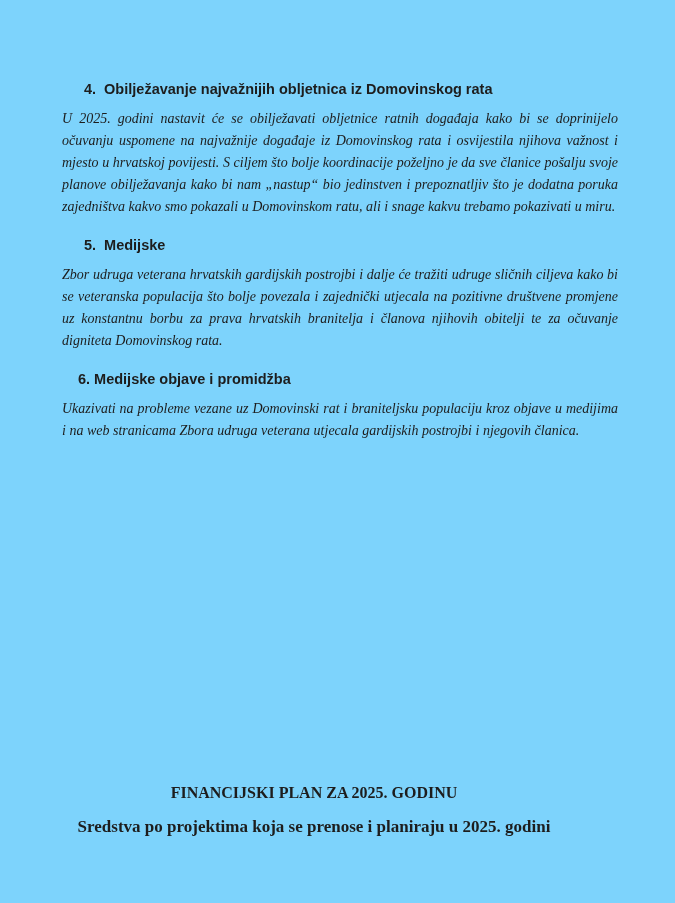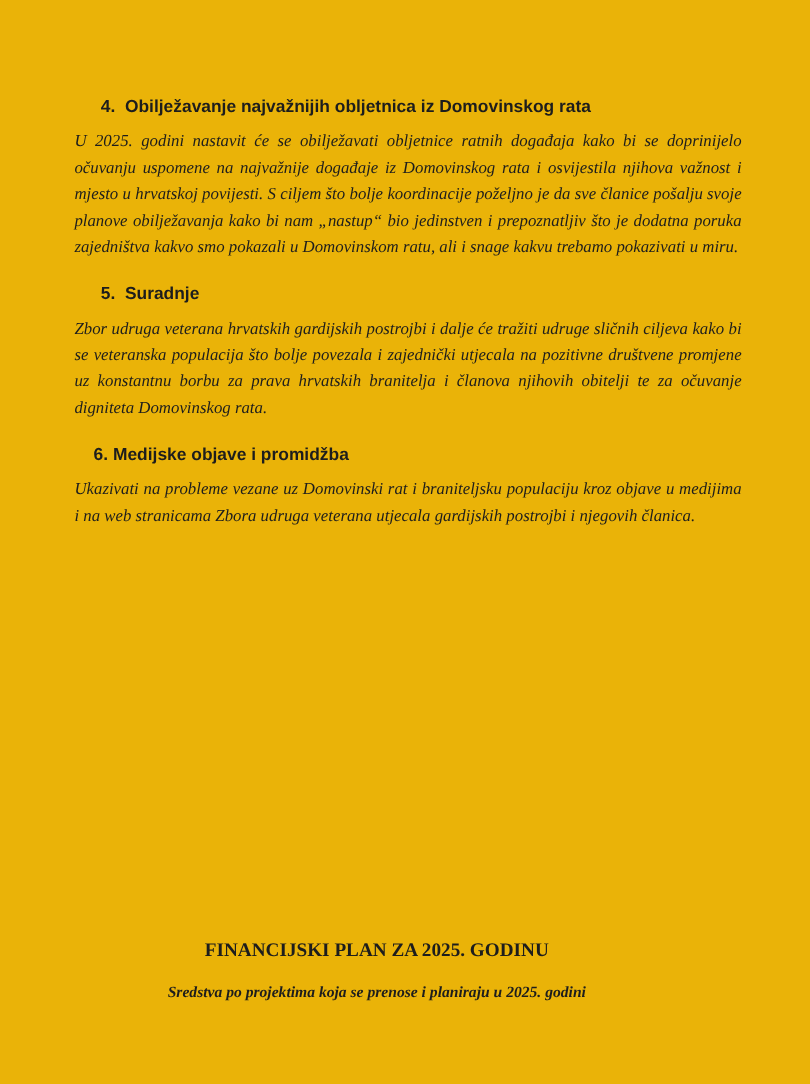--- a/index.html
+++ b/index.html
@@ -4,21 +4,21 @@
 <style>
   html, body {
     margin: 0;
     padding: 0;
     background: #ffffff;
   }
   .page {
     position: relative;
     width: 675px;
     height: 903px;
-    background: #eab308;
+    background: #7dd3fc;
     overflow: hidden;
     box-sizing: border-box;
     color: #1d1d1d;
   }
   .content {
     position: absolute;
     top: 80px;
     left: 62px;
     width: 556px;
   }
@@ -57,39 +57,38 @@
     font-family: "Liberation Serif", serif;
     font-weight: bold;
     color: #1d1d1d;
   }
   .footer-title {
     font-size: 16px;
     line-height: 19px;
     margin: 0 0 16px 0;
   }
   .footer-subtitle {
-    font-size: 13px;
+    font-size: 17px;
     line-height: 18px;
     margin: 0;
-    font-style: italic;
   }
 </style>
 </head>
 <body>
 
 <div class="page">
   <div class="content">
 
     <div class="section">
       <h2 class="section-heading heading-indent-big"><span class="num">4.</span><span>Obilježavanje najvažnijih obljetnica iz Domovinskog rata</span></h2>
       <p class="section-body">U 2025. godini nastavit će se obilježavati obljetnice ratnih događaja kako bi se doprinijelo očuvanju uspomene na najvažnije događaje iz Domovinskog rata i osvijestila njihova važnost i mjesto u hrvatskoj povijesti. S ciljem što bolje koordinacije poželjno je da sve članice pošalju svoje planove obilježavanja kako bi nam „nastup“ bio jedinstven i prepoznatljiv što je dodatna poruka zajedništva kakvo smo pokazali u Domovinskom ratu, ali i snage kakvu trebamo pokazivati u miru.</p>
     </div>
 
     <div class="section">
-      <h2 class="section-heading heading-indent-big"><span class="num">5.</span><span>Suradnje</span></h2>
+      <h2 class="section-heading heading-indent-big"><span class="num">5.</span><span>Medijske</span></h2>
       <p class="section-body">Zbor udruga veterana hrvatskih gardijskih postrojbi i dalje će tražiti udruge sličnih ciljeva kako bi se veteranska populacija što bolje povezala i zajednički utjecala na pozitivne društvene promjene uz konstantnu borbu za prava hrvatskih branitelja i članova njihovih obitelji te za očuvanje digniteta Domovinskog rata.</p>
     </div>
 
     <div class="section">
       <h2 class="section-heading heading-indent-small"><span class="num">6.</span><span>Medijske objave i promidžba</span></h2>
       <p class="section-body">Ukazivati na probleme vezane uz Domovinski rat i braniteljsku populaciju kroz objave u medijima i na web stranicama Zbora udruga veterana utjecala gardijskih postrojbi i njegovih članica.</p>
     </div>
 
   </div>
 

